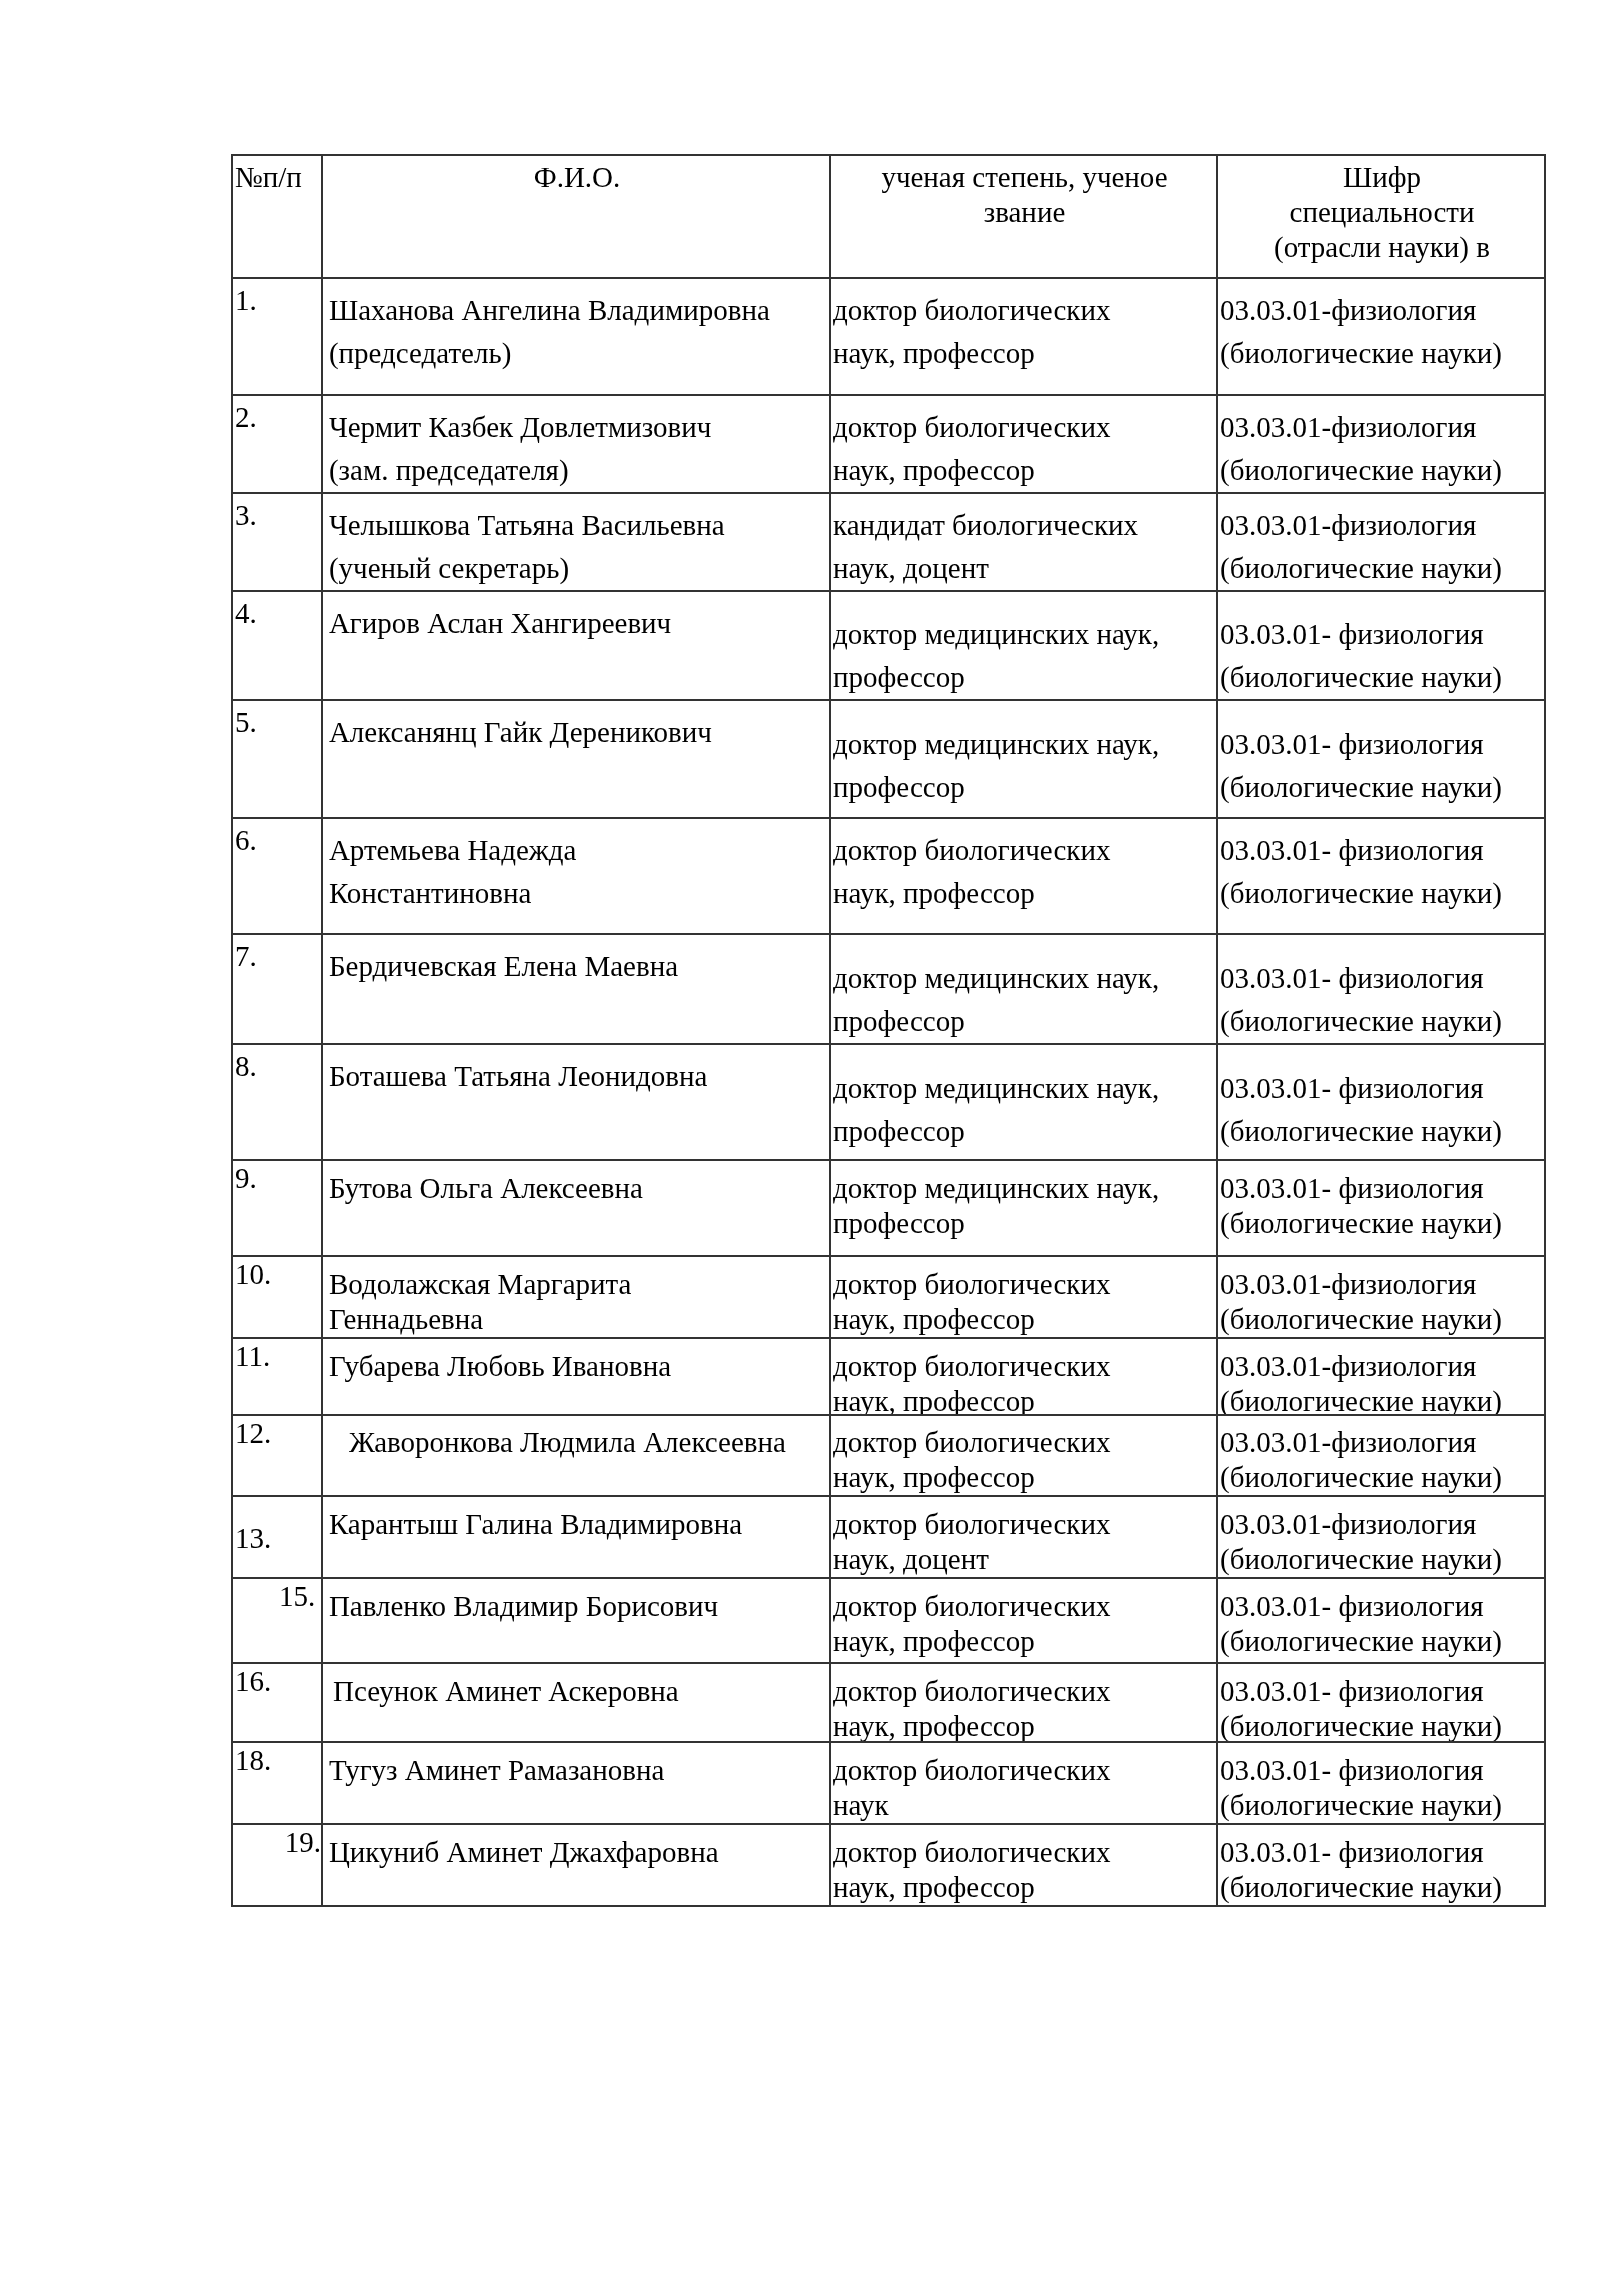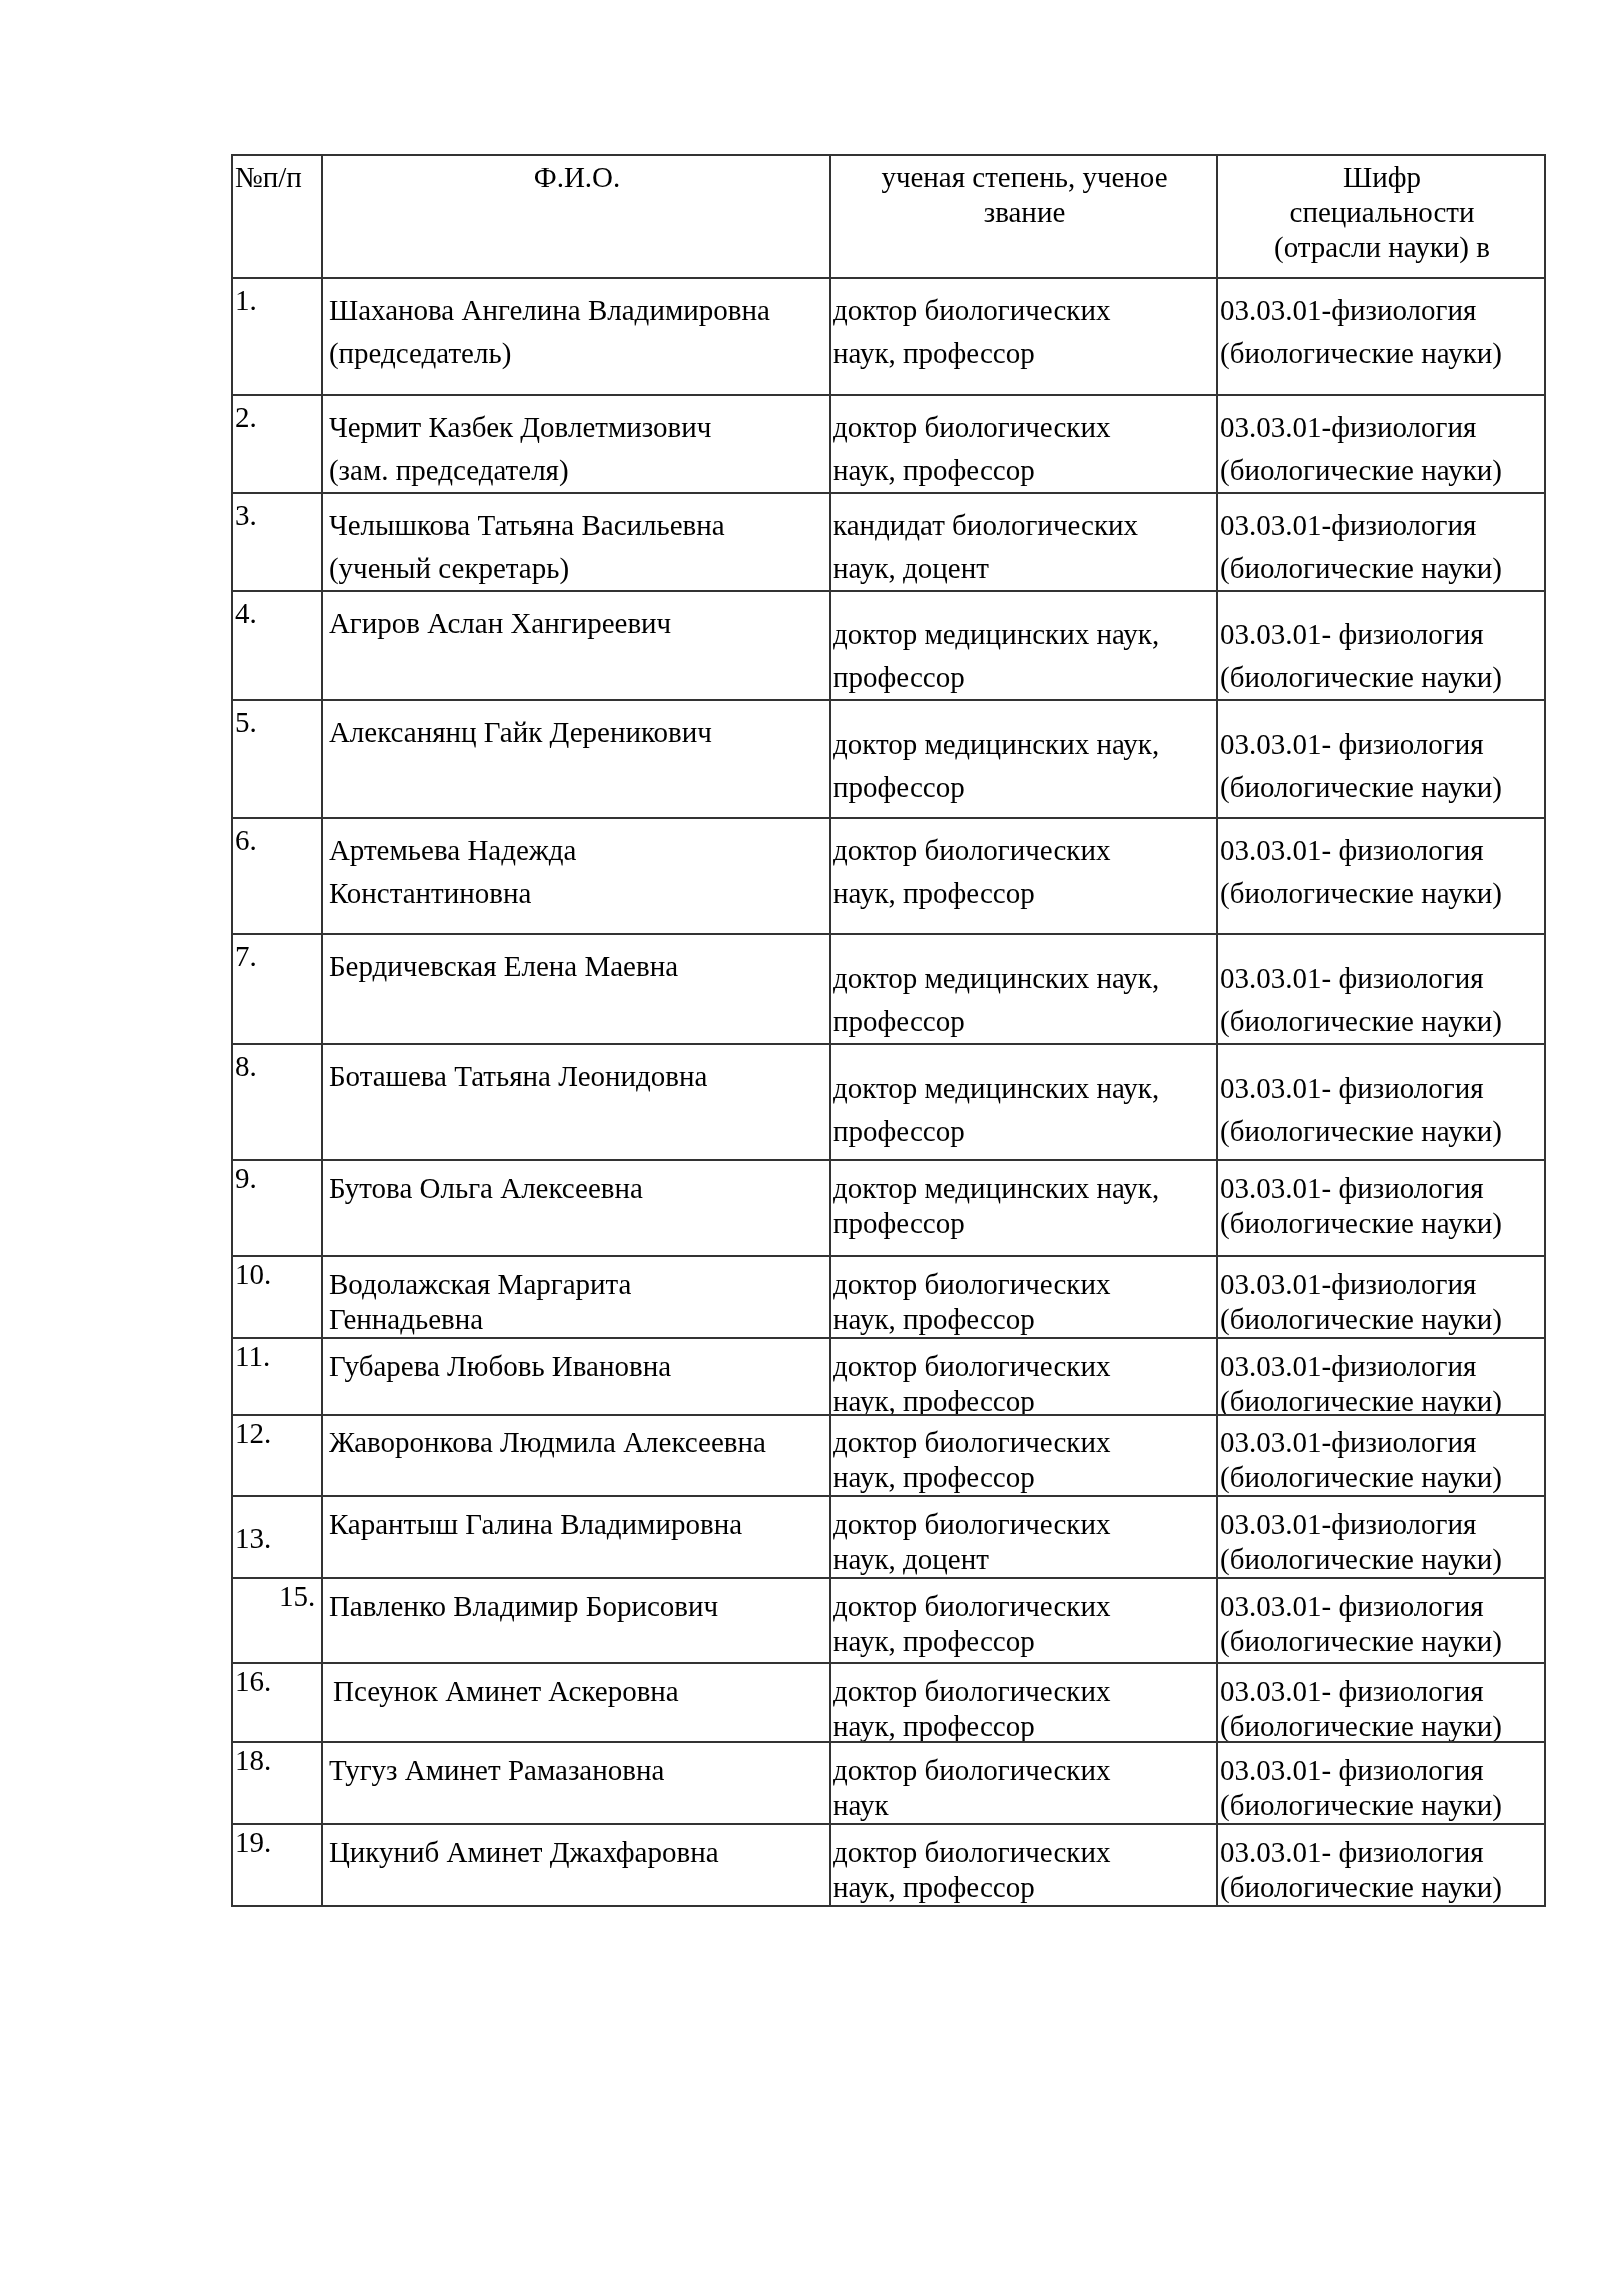--- a/index.html
+++ b/index.html
@@ -229,21 +229,21 @@
         <td class="code">
           <div class="cellbox" style="max-height: 65px;">03.03.01-физиология
 (биологические науки)</div>
         </td>
       </tr>
       <tr class="tight" style="height: 79px;">
         <td class="num">
           <div class="cellbox" style="max-height: 76px;">12.</div>
         </td>
         <td class="name">
-          <div class="cellbox" style="max-height: 76px;">Жаворонкова Людмила Алексеевна</div>
+          <div class="cellbox" style="max-height: 76px; margin-left: 20px;">Жаворонкова Людмила Алексеевна</div>
         </td>
         <td class="deg">
           <div class="cellbox" style="max-height: 76px;">доктор биологических
 наук, профессор</div>
         </td>
         <td class="code">
           <div class="cellbox" style="max-height: 76px;">03.03.01-физиология
 (биологические науки)</div>
         </td>
       </tr>
@@ -306,21 +306,21 @@
           <div class="cellbox" style="max-height: 74px;">доктор биологических
 наук</div>
         </td>
         <td class="code">
           <div class="cellbox" style="max-height: 74px;">03.03.01- физиология
 (биологические науки)</div>
         </td>
       </tr>
       <tr class="tight" style="height: 80px;">
         <td class="num">
-          <div class="cellbox" style="max-height: 77px;">19.</div>
+          <div class="cellbox" style="max-height: 77px; text-align: right;">19.</div>
         </td>
         <td class="name">
           <div class="cellbox" style="max-height: 77px;">Цикуниб Аминет Джахфаровна</div>
         </td>
         <td class="deg">
           <div class="cellbox" style="max-height: 77px;">доктор биологических
 наук, профессор</div>
         </td>
         <td class="code">
           <div class="cellbox" style="max-height: 77px;">03.03.01- физиология

